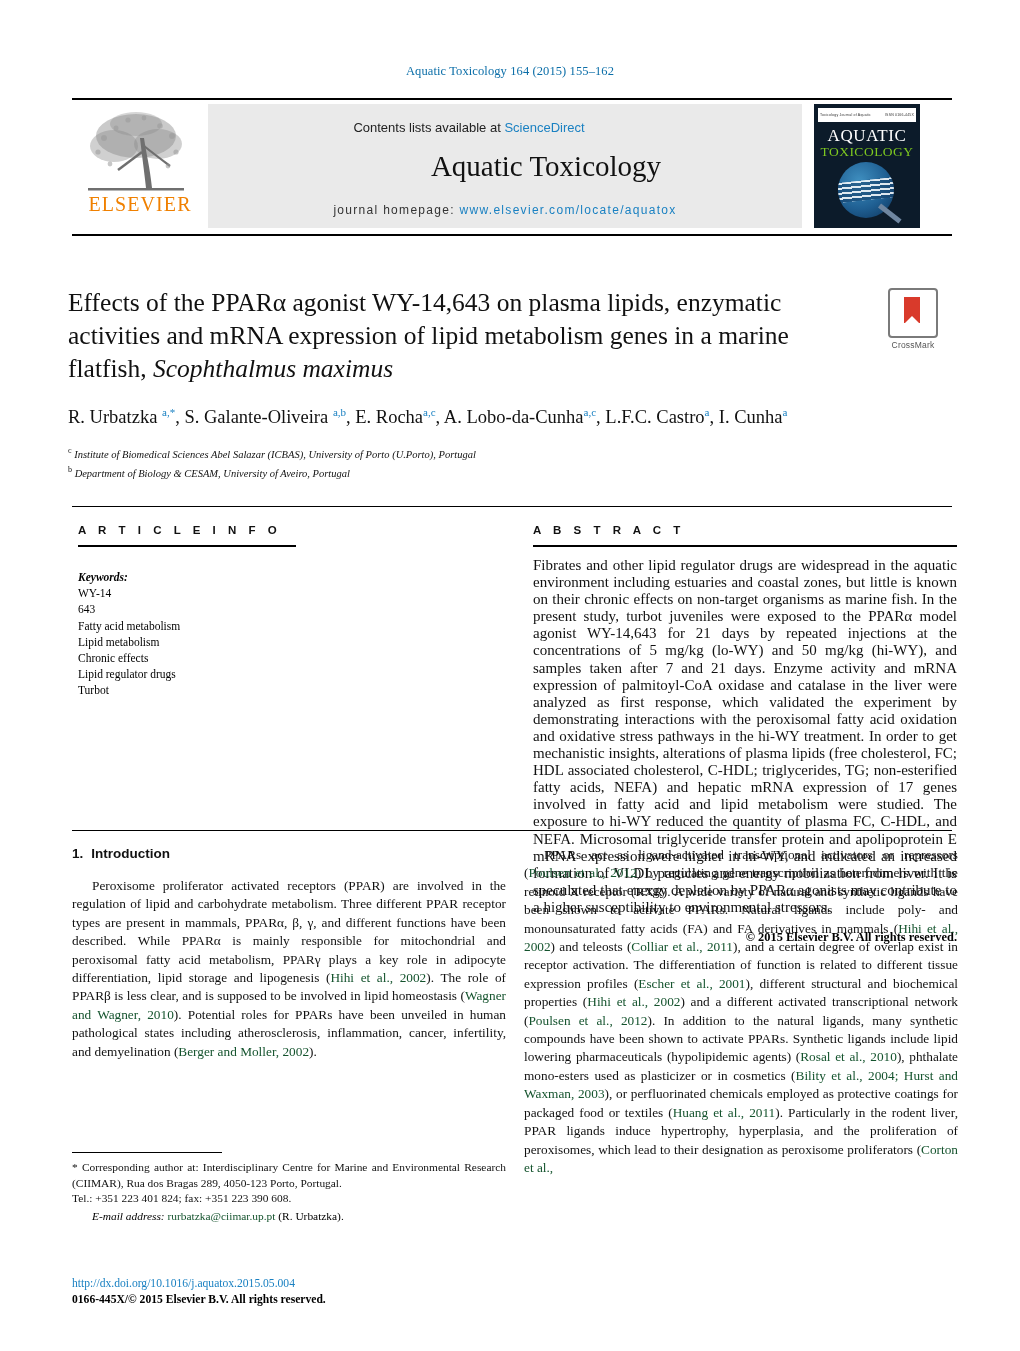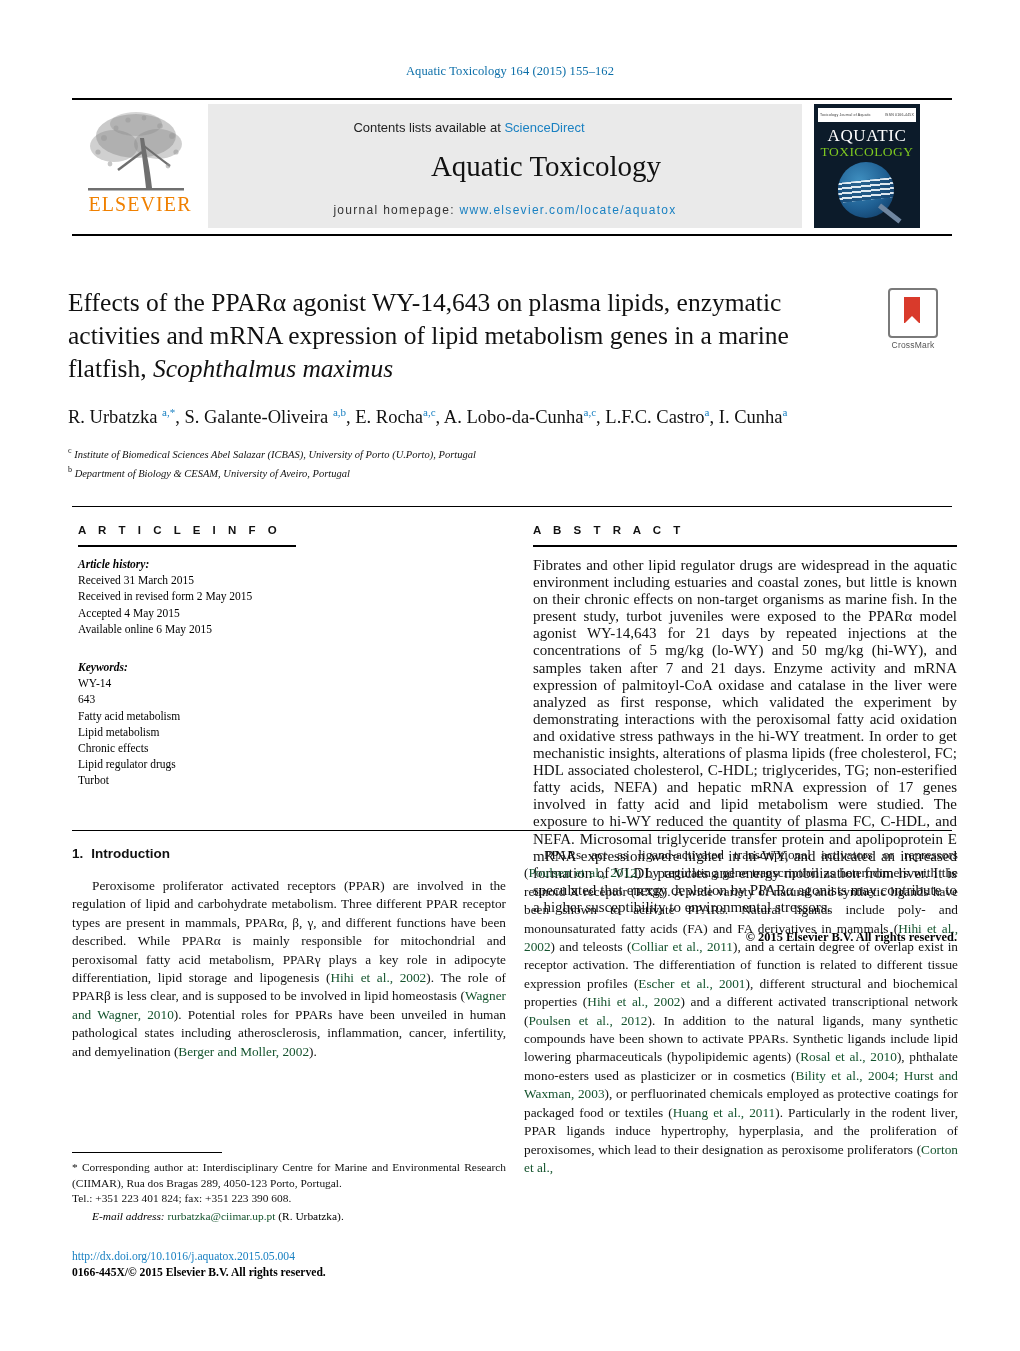--- a/index.html
+++ b/index.html
@@ -409,21 +409,21 @@
   .email-line .lbl { font-style: italic; }
   .footer-block {
     position: absolute;
     top: 1249px;
     left: 72px;
     width: 500px;
     font-family: "Liberation Serif", serif;
     font-size: 11.6px;
     line-height: 16px;
   }
-  .footer-block .doi { color: #1a81c2; }
+  .footer-block .doi { color: #1a81c2; margin-top: 27px; }
   .footer-block .issn { font-weight: bold; }
 </style>
 </head>
 <body>
 
 <div class="page">
 
   <div class="running-head">Aquatic Toxicology 164 (2015) 155–162</div>
 
   <div class="masthead">
@@ -501,27 +501,20 @@
       </div>
     <div class="crossmark-label">CrossMark</div>
   </div>
 
   <div class="rule-thin rule-top-info"></div>
   <div class="rule-thin rule-bottom-info"></div>
 
   <div class="info-col">
     <div class="sechead">A R T I C L E  I N F O</div>
     <div class="short-rule"></div>
-    <div class="info-body">
-      <div class="lbl">Article history:</div>
-      <div>Received 31 March 2015</div>
-      <div>Received in revised form 2 May 2015</div>
-      <div>Accepted 4 May 2015</div>
-      <div>Available online 6 May 2015</div>
-    </div>
     <div class="kw-block">
       <div class="lbl">Keywords:</div>
       <div>WY-14</div>
       <div>643</div>
       <div>Fatty acid metabolism</div>
       <div>Lipid metabolism</div>
       <div>Chronic effects</div>
       <div>Lipid regulator drugs</div>
       <div>Turbot</div>
     </div>

